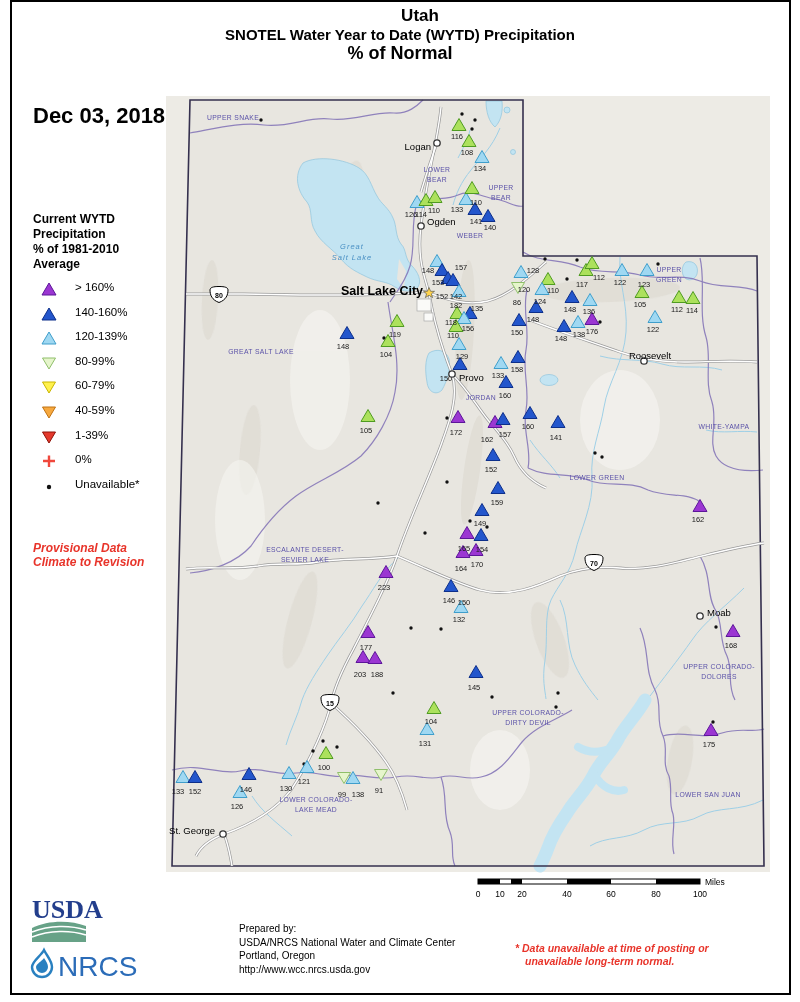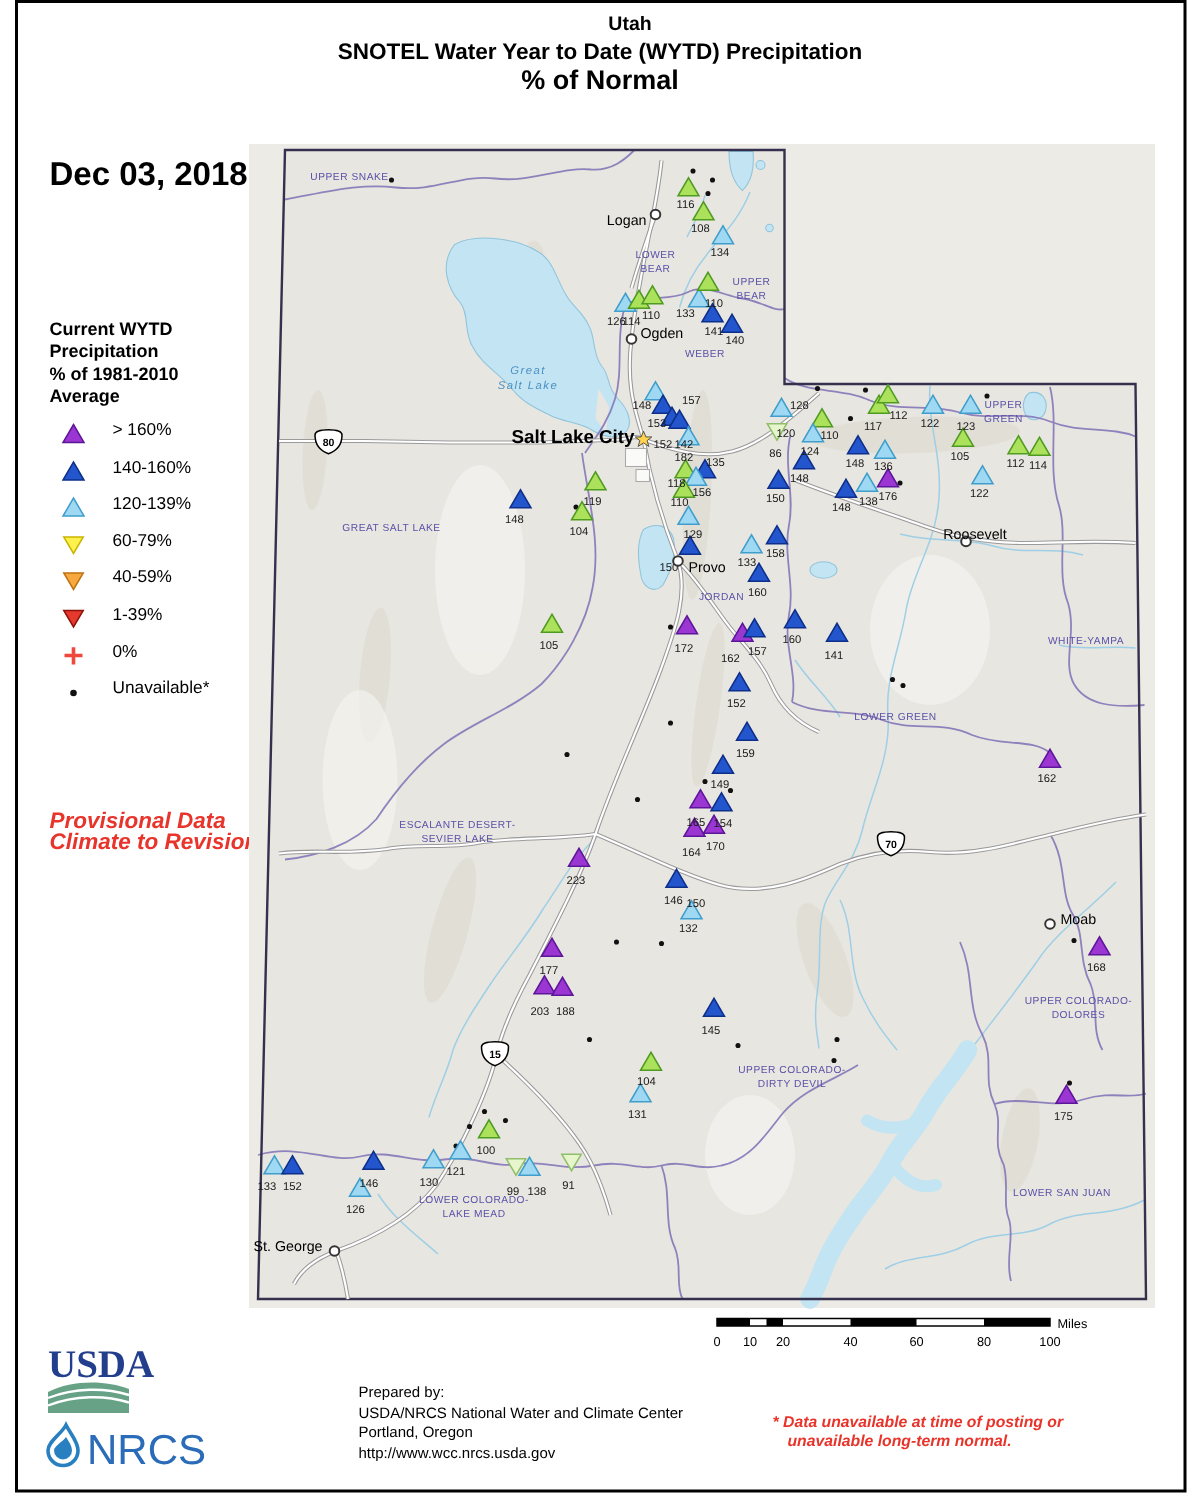--- a/index.html
+++ b/index.html
@@ -1,29 +1,29 @@
 <!DOCTYPE html>
 <html><head>
 <meta charset="utf-8">
 <style>
   html,body{margin:0;padding:0;background:#fff;}
   body{width:800px;height:1002px;position:relative;font-family:"Liberation Sans",sans-serif;overflow:hidden;}
   #frame{position:absolute;left:10px;top:0;width:777px;height:991px;border:2px solid #000;}
   #title{position:absolute;left:0;top:6px;width:800px;text-align:center;font-weight:bold;color:#000;}
-  #title .t1{font-size:13px;line-height:19px;margin-left:40px;}
+  #title .t1{font-size:17px;line-height:19px;margin-left:40px;}
   #title .t2{font-size:15px;line-height:19px;}
   #title .t3{font-size:18px;line-height:19px;}
   #date{position:absolute;left:33px;top:103px;font-size:22px;font-weight:bold;color:#000;}
   #legend{position:absolute;left:33px;top:212px;width:140px;}
   #legend .ltitle{font-size:12px;font-weight:bold;line-height:15px;color:#000;}
   #legend-items{margin-top:9px;}
   #legend-items .item{display:flex;align-items:flex-start;height:24.6px;}
   #legend-items .sw{width:20px;height:16px;flex:0 0 20px;margin-left:6px;}
   #legend-items .lab{font-size:11.5px;color:#000;margin-left:16px;white-space:nowrap;}
-  #provisional{position:absolute;left:33px;top:541px;color:#E8342A;font-style:italic;font-weight:bold;font-size:15px;line-height:14px;}
+  #provisional{position:absolute;left:33px;top:541px;color:#E8342A;font-style:italic;font-weight:bold;font-size:12px;line-height:14px;}
   #mapsvg{position:absolute;left:0;top:0;}
   #prepared{position:absolute;left:218px;top:922px;font-size:10px;line-height:13.5px;color:#000;margin-left:21px;}
   #footnote{position:absolute;left:515px;top:942px;color:#E8342A;font-style:italic;font-weight:bold;font-size:10.5px;line-height:13px;width:210px;}
   #usda-logo{position:absolute;left:30px;top:896px;}
   .mlabel{font-size:7.5px;fill:#1a1a1a;}
   .basinlab{font-size:6.8px;fill:#5A51A8;letter-spacing:.35px;}
   .citylab{font-size:9.5px;fill:#000;}
   .waterlab{font-size:7.5px;fill:#4A90C4;font-style:italic;letter-spacing:1px;}
 </style>
 </head>
@@ -57,20 +57,26 @@
         <svg class="sw" viewBox="0 0 20 16">
           <polygon points="3,14 17,14 10,2" fill="#2356CC" stroke="#0D2F8A" stroke-width="1"></polygon>
         </svg>
         <span class="lab">140-160%</span>
       </div>
       <div class="item">
         <svg class="sw" viewBox="0 0 20 16">
           <polygon points="3,14 17,14 10,2" fill="#9FD8F2" stroke="#3F9ECB" stroke-width="1"></polygon>
         </svg>
         <span class="lab">120-139%</span>
+      </div>
+      <div class="item">
+        <svg class="sw" viewBox="0 0 20 16">
+          <polygon points="3.5,3 16.5,3 10,14" fill="#E6F5CC" stroke="#8FBF6A" stroke-width="1"></polygon>
+        </svg>
+        <span class="lab">80-99%</span>
       </div>
       <div class="item">
         <svg class="sw" viewBox="0 0 20 16">
           <polygon points="3.5,3 16.5,3 10,14" fill="#FFF14D" stroke="#C9B500" stroke-width="1"></polygon>
         </svg>
         <span class="lab">60-79%</span>
       </div>
       <div class="item">
         <svg class="sw" viewBox="0 0 20 16">
           <polygon points="3.5,3 16.5,3 10,14" fill="#F7A93F" stroke="#C07212" stroke-width="1"></polygon>

